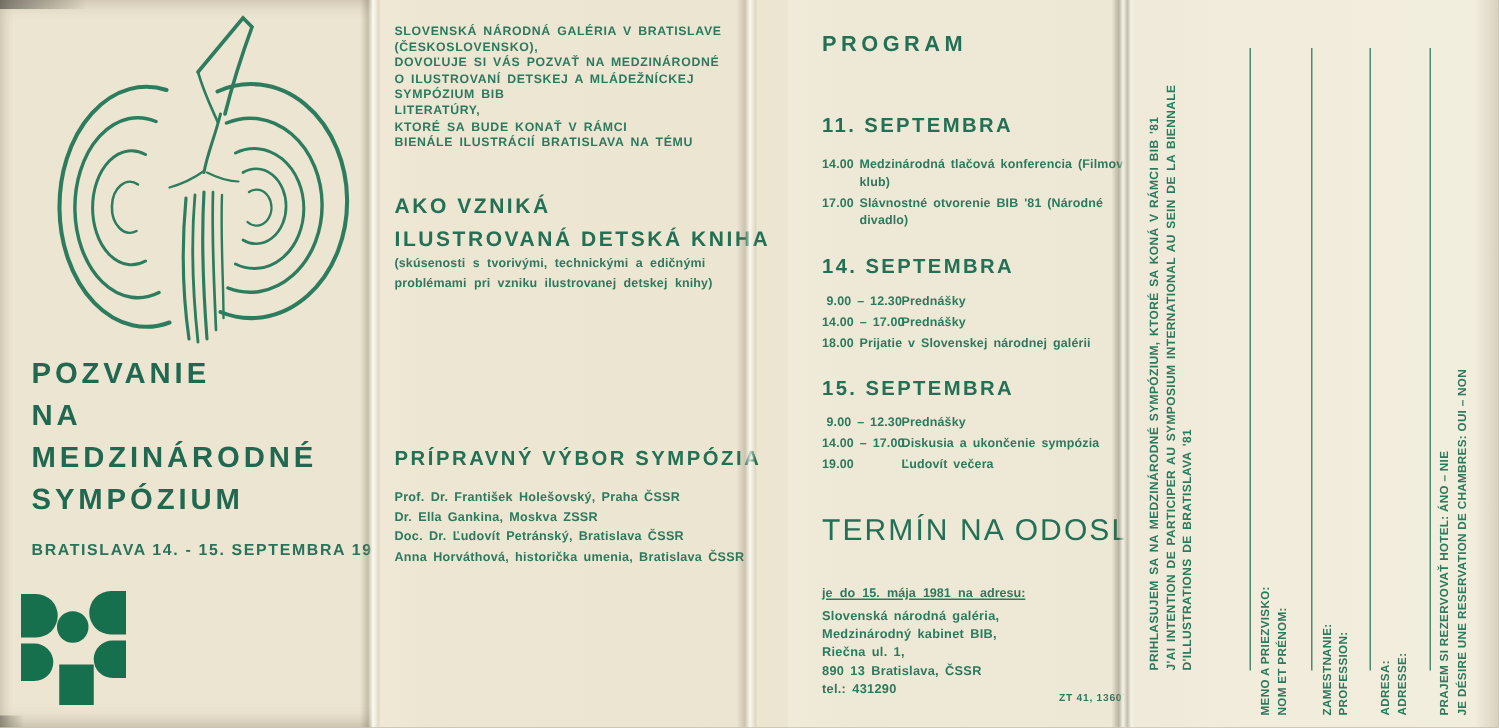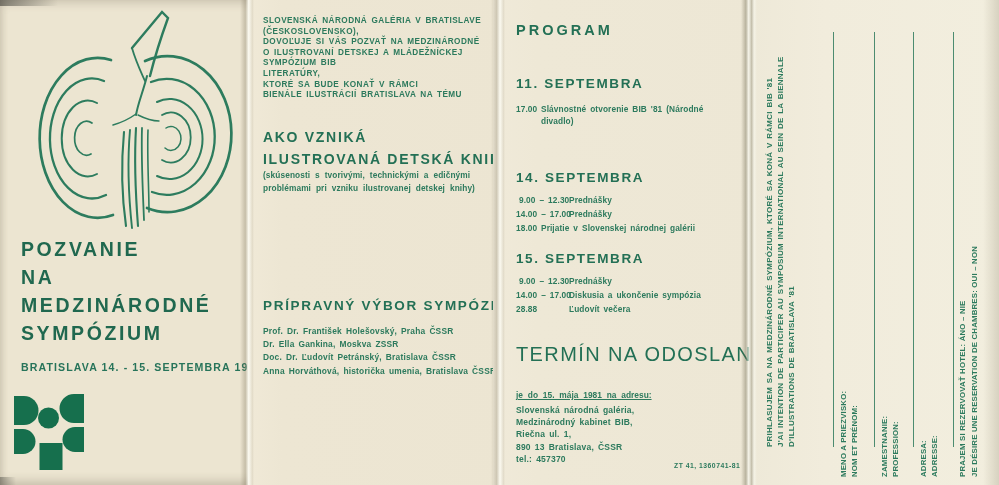--- a/index.html
+++ b/index.html
@@ -5,21 +5,21 @@
   html,body{margin:0;padding:0;background:#c9c2b0;}
   .sheet{
     position:relative;width:999px;height:485px;overflow:hidden;
     background:#ece5d1;
     font-family:"Liberation Sans", sans-serif;
     box-shadow:inset 0 4px 9px rgba(90,80,60,.18), inset 0 -5px 9px rgba(90,80,60,.20);
   }
   .panel{position:absolute;top:0;height:485px;}
   #p1{left:0;width:274px;background:linear-gradient(90deg,#e6decа 0%,#e8e1cc 8%,#ece5d1 40%);}
   #p2{left:248px;width:284px;background:linear-gradient(90deg,#f0e9d7 0%,#ede6d3 12%,#ece5d2 100%);}
-  #p3{left:493px;width:290px;background:linear-gradient(90deg,#f0ead9 0%,#eee8d6 15%,#ede7d5 100%);}
+  #p3{left:525px;width:290px;background:linear-gradient(90deg,#f0ead9 0%,#eee8d6 15%,#ede7d5 100%);}
   #p4{left:749px;width:250px;background:linear-gradient(90deg,#eee9d8 0%,#f1ecdc 30%,#f2eede 100%);}
   .crease{position:absolute;top:0;height:485px;pointer-events:none;}
   #c1{left:240px;width:14px;background:linear-gradient(90deg,rgba(110,100,75,0) 0%,rgba(110,100,75,.30) 38%,rgba(255,255,248,.8) 62%,rgba(110,100,75,.10) 88%,rgba(110,100,75,0) 100%);}
   #c2{left:491px;width:14px;background:linear-gradient(90deg,rgba(110,100,75,0) 0%,rgba(110,100,75,.26) 40%,rgba(255,255,248,.75) 64%,rgba(110,100,75,.10) 90%,rgba(110,100,75,0) 100%);}
   #c3{left:741px;width:16px;background:linear-gradient(90deg,rgba(100,95,70,0) 0%,rgba(100,95,70,.38) 30%,rgba(250,250,242,.7) 48%,rgba(100,95,70,.30) 66%,rgba(250,250,242,.5) 82%,rgba(100,95,70,0) 100%);}
   #redge{left:983px;width:16px;background:linear-gradient(90deg,rgba(120,110,85,0),rgba(120,110,85,.22));}
   .smudge-top{position:absolute;left:0;top:0;width:58px;height:6px;background:linear-gradient(90deg,rgba(45,45,40,.55),rgba(45,45,40,0));}
   .smudge-bottom{position:absolute;left:0;top:477px;width:16px;height:8px;background:linear-gradient(90deg,rgba(45,45,40,.4),rgba(45,45,40,0));}
 
   
@@ -158,20 +158,24 @@
       <div>Anna Horváthová, historička umenia, Bratislava ČSSR</div>
     </div>
   </div>
 
   <div class="panel" id="p3">
     <div class="prog-h">PROGRAM</div>
 
     <div class="day-date" style="top:76px">11. SEPTEMBRA</div>
     <div class="day-items" style="top:104px">
       <div class="prog-row t25">
+        <span class="time">14.00</span>
+        <span class="txt">Medzinárodná tlačová konferencia (Filmový klub)</span>
+      </div>
+      <div class="prog-row t25">
         <span class="time">17.00</span>
         <span class="txt">Slávnostné otvorenie BIB '81 (Národné divadlo)</span>
       </div>
     </div>
 
     <div class="day-date" style="top:170px">14. SEPTEMBRA</div>
     <div class="day-items" style="top:195px">
       <div class="prog-row t53">
         <span class="time" style="left:3px">9.00 – 12.30</span>
         <span class="txt">Prednášky</span>
@@ -190,35 +194,35 @@
     <div class="day-items" style="top:276px">
       <div class="prog-row t53">
         <span class="time" style="left:3px">9.00 – 12.30</span>
         <span class="txt">Prednášky</span>
       </div>
       <div class="prog-row t53">
         <span class="time">14.00 – 17.00</span>
         <span class="txt">Diskusia a ukončenie sympózia</span>
       </div>
       <div class="prog-row t53">
-        <span class="time">28.88</span>
+        <span class="time">19.00</span>
         <span class="txt">Ľudovít večera</span>
       </div>
     </div>
 
     <div class="dl-h">
       <div>TERMÍN NA ODOSLANIE</div>
     </div>
     <div class="dl-line">je do 15. mája 1981 na adresu:</div>
     <div class="addr">
       <div>Slovenská národná galéria,</div>
       <div>Medzinárodný kabinet BIB,</div>
       <div>Riečna ul. 1,</div>
       <div>890 13 Bratislava, ČSSR</div>
-      <div>tel.:  457370</div>
+      <div>tel.:  431290</div>
     </div>
     <div class="imprint">ZT 41, 1360741-81</div>
   </div>
 
   <div class="panel" id="p4"></div>
   <div class="form-rot">
     <div class="decl">
       <div>PRIHLASUJEM SA NA MEDZINÁRODNÉ SYMPÓZIUM, KTORÉ SA KONÁ V RÁMCI BIB '81</div>
       <div>J'AI INTENTION DE PARTICIPER AU SYMPOSIUM INTERNATIONAL AU SEIN DE LA BIENNALE</div>
       <div>D'ILLUSTRATIONS DE BRATISLAVA '81</div>

